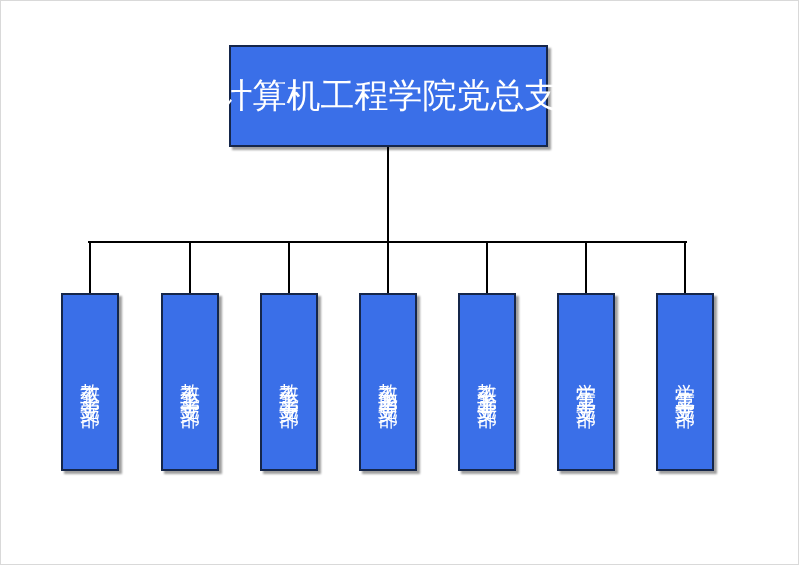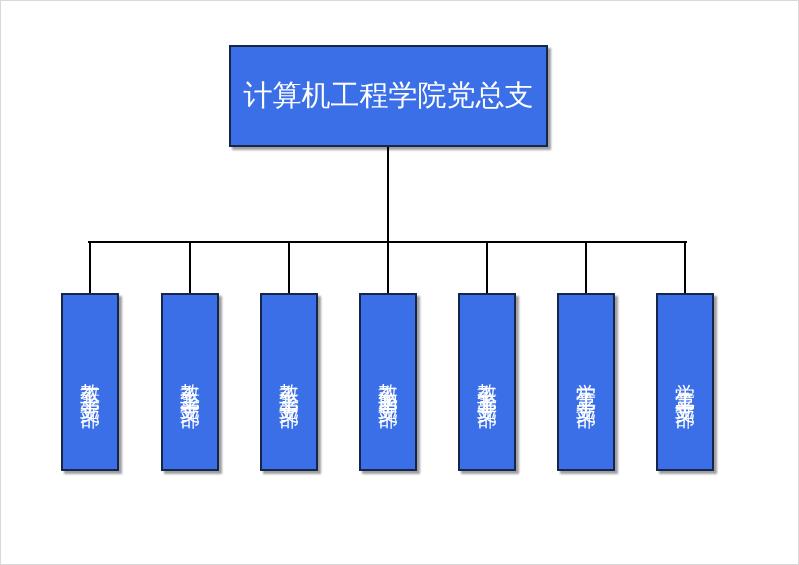--- a/index.html
+++ b/index.html
@@ -42,21 +42,21 @@
     justify-content: center;
     color: #ffffff;
   }
   .node-root {
     left: 228px;
     top: 44px;
     width: 319px;
     height: 102px;
   }
   .node-root .node-label {
-    font-size: 29px;
+    font-size: 34px;
     line-height: 1.1;
     letter-spacing: 0px;
     white-space: nowrap;
     text-align: center;
   }
   .node-child {
     top: 292px;
     width: 58px;
     height: 178px;
   }

